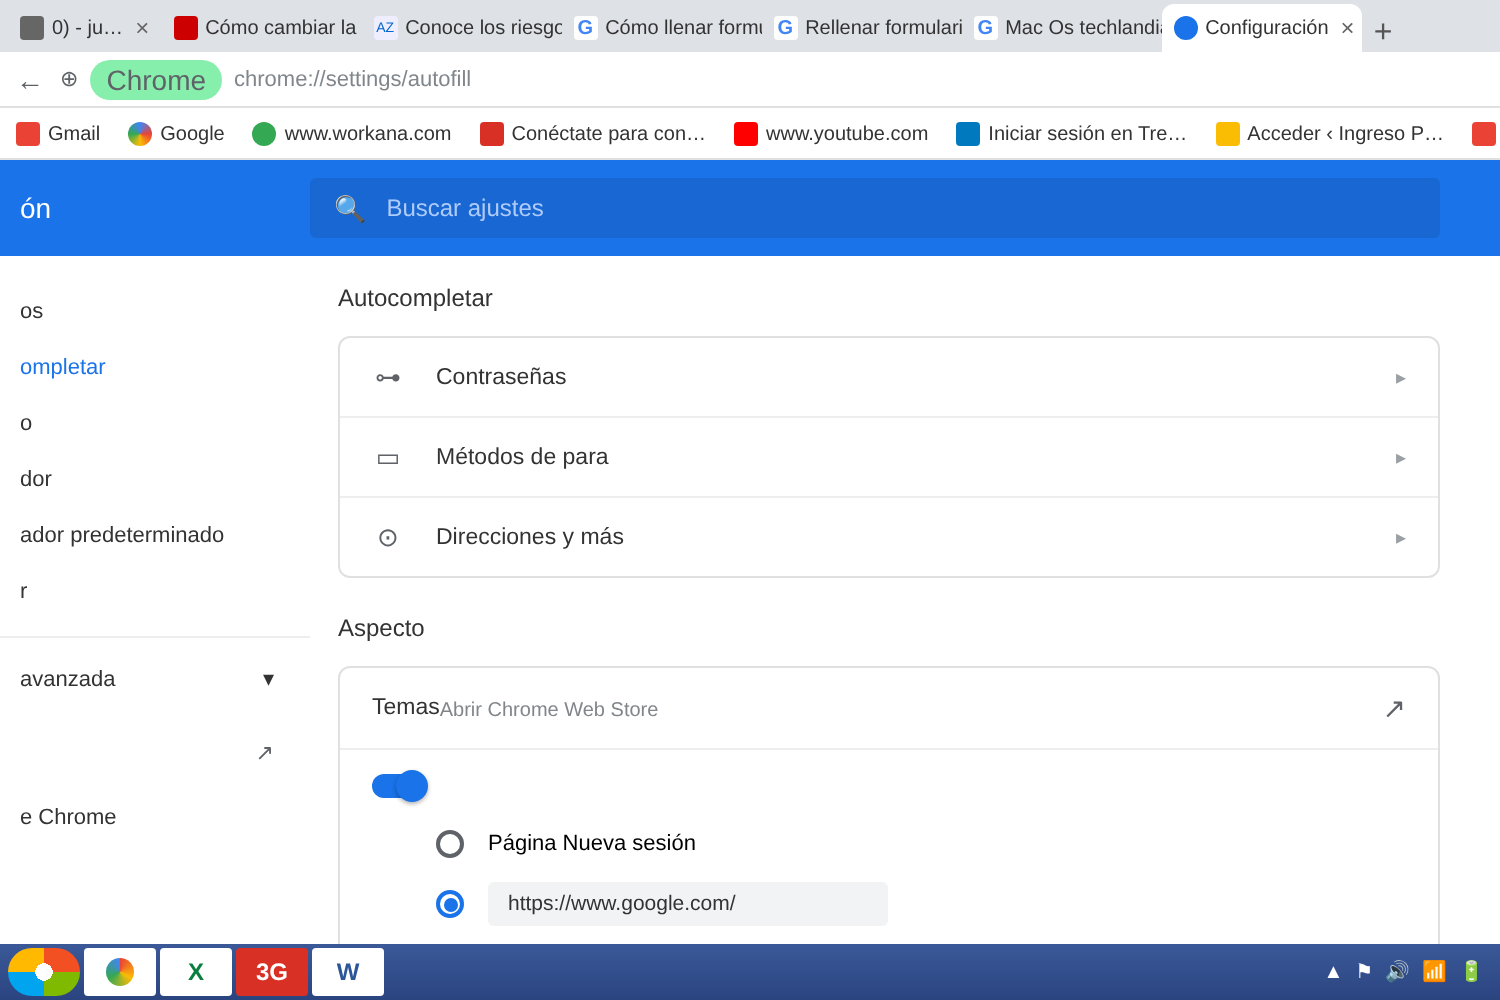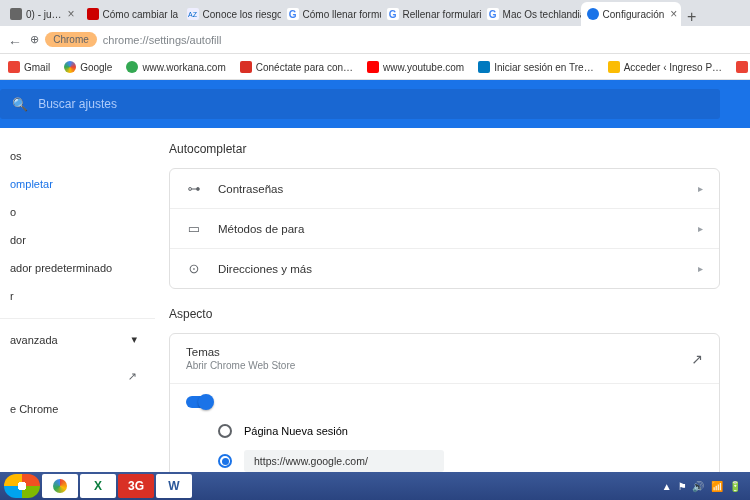--- a/index.html
+++ b/index.html
@@ -6,21 +6,21 @@
 body{width:750px;height:500px;overflow:hidden;background:#fff;font-size:11px;position:relative}
 .tabs{height:26px;background:#dee1e6;display:flex;align-items:flex-end;padding-left:4px}
 .tab{height:24px;display:flex;align-items:center;padding:0 6px;font-size:10px;color:#333;background:#dee1e6;border-radius:6px 6px 0 0;max-width:100px;min-width:24px;cursor:pointer;gap:4px;white-space:nowrap;overflow:hidden}
 .tab.active{background:#ffffff}
 .tab-close{font-size:12px;color:#666;margin-left:2px}
 .tab-icon{width:12px;height:12px;background:#666;border-radius:2px;flex-shrink:0}
 .tab-add{width:22px;text-align:center;font-size:16px;color:#555}
 .addrbar{height:28px;background:#fff;display:flex;align-items:center;padding:0 8px;gap:8px;border-bottom:1px solid #e0e0e0}
 .nav-btn{color:#5f6368;font-size:14px;cursor:pointer}
 .url-box{flex:1;display:flex;align-items:center;gap:6px;font-size:11px;color:#5f6368}
-.url-chip{background:#fdba74;padding:2px 8px;border-radius:10px;font-size:10px}
+.url-chip{background:#86efac;padding:2px 8px;border-radius:10px;font-size:14px}
 .url-text{color:#80868b}
 .bookmarks{height:26px;background:#fff;display:flex;align-items:center;padding:0 8px;gap:14px;border-bottom:1px solid #e0e0e0}
 .bm{display:flex;align-items:flex-end;gap:4px;font-size:10px;color:#333;cursor:pointer;white-space:nowrap}
 .bm-icon{width:12px;height:12px;border-radius:2px;flex-shrink:0}
 .header{height:48px;background:#1a73e8;display:flex;align-items:center}
 .header-title{width:155px;padding-left:10px;color:#fff;font-size:14px}
 .search-box{flex:1;height:30px;background:#1967d2;margin-right:30px;border-radius:3px;display:flex;align-items:center;padding:0 12px;gap:10px}
 .search-icon{color:#aecbfa;font-size:13px}
 .search-input{background:transparent;border:none;color:#fff;font-size:12px;flex:1;outline:none}
 .search-input::placeholder{color:#aecbfa}
@@ -33,21 +33,21 @@
 .side-about{padding:10px;font-size:11px;color:#333}
 .main{flex:1;padding:14px 30px 10px 14px;overflow:hidden}
 .section-title{font-size:12px;color:#333;margin-bottom:12px}
 .card{border:1px solid #e0e0e0;border-radius:6px;margin-bottom:18px}
 .row{display:flex;align-items:center;padding:12px 16px;font-size:11.5px;color:#333;border-bottom:1px solid #eee;cursor:pointer;gap:16px}
 .row:last-child{border-bottom:none}
 .row-icon{width:16px;text-align:center;color:#5f6368;font-size:13px}
 .row-label{flex:1}
 .row-arrow{color:#9aa0a6;font-size:10px}
 .row-sub{font-size:10px;color:#80868b;margin-top:2px}
-.row-col{display:flex;flex-direction:column;flex:1}
+.row-col{display:flex;flex:1}
 .toggle{width:26px;height:12px;background:#1a73e8;border-radius:6px;position:relative}
 .toggle::after{content:'';position:absolute;right:-2px;top:-2px;width:16px;height:16px;background:#1a73e8;border-radius:50%;box-shadow:0 1px 2px rgba(0,0,0,.3)}
 .radio-group{padding:6px 16px 12px 48px}
 .radio-row{display:flex;align-items:center;gap:12px;padding:6px 0;font-size:11px}
 .radio{width:14px;height:14px;border:2px solid #5f6368;border-radius:50%;display:flex;align-items:center;justify-content:center}
 .radio.checked{border-color:#1a73e8}
 .radio.checked::after{content:'';width:7px;height:7px;background:#1a73e8;border-radius:50%}
 .radio-input{background:#f1f3f4;padding:5px 10px;border-radius:3px;font-size:10.5px;color:#333;min-width:200px}
 .launch-icon{color:#5f6368;font-size:14px}
 .taskbar{position:absolute;bottom:0;left:0;right:0;height:28px;background:linear-gradient(#3b5998,#2a4480);display:flex;align-items:center;justify-content:space-between;padding:0 4px}
@@ -130,20 +130,21 @@
   <div class="bm">
       <span class="bm-icon" style="background:#fbbc04"></span>
       <span>Acceder ‹ Ingreso P…</span>
     </div>
   <div class="bm">
       <span class="bm-icon" style="background:#ea4335"></span>
     </div>
 </div>
 
 <div class="header">
+  <div class="header-title">ón</div>
   <div class="search-box">
     <span class="search-icon">🔍</span>
     <input class="search-input" placeholder="Buscar ajustes" style="">
   </div>
 </div>
 
 <div class="content">
   <div class="sidebar">
     <div class="side-item">os</div>
     <div class="side-item selected">ompletar</div>

